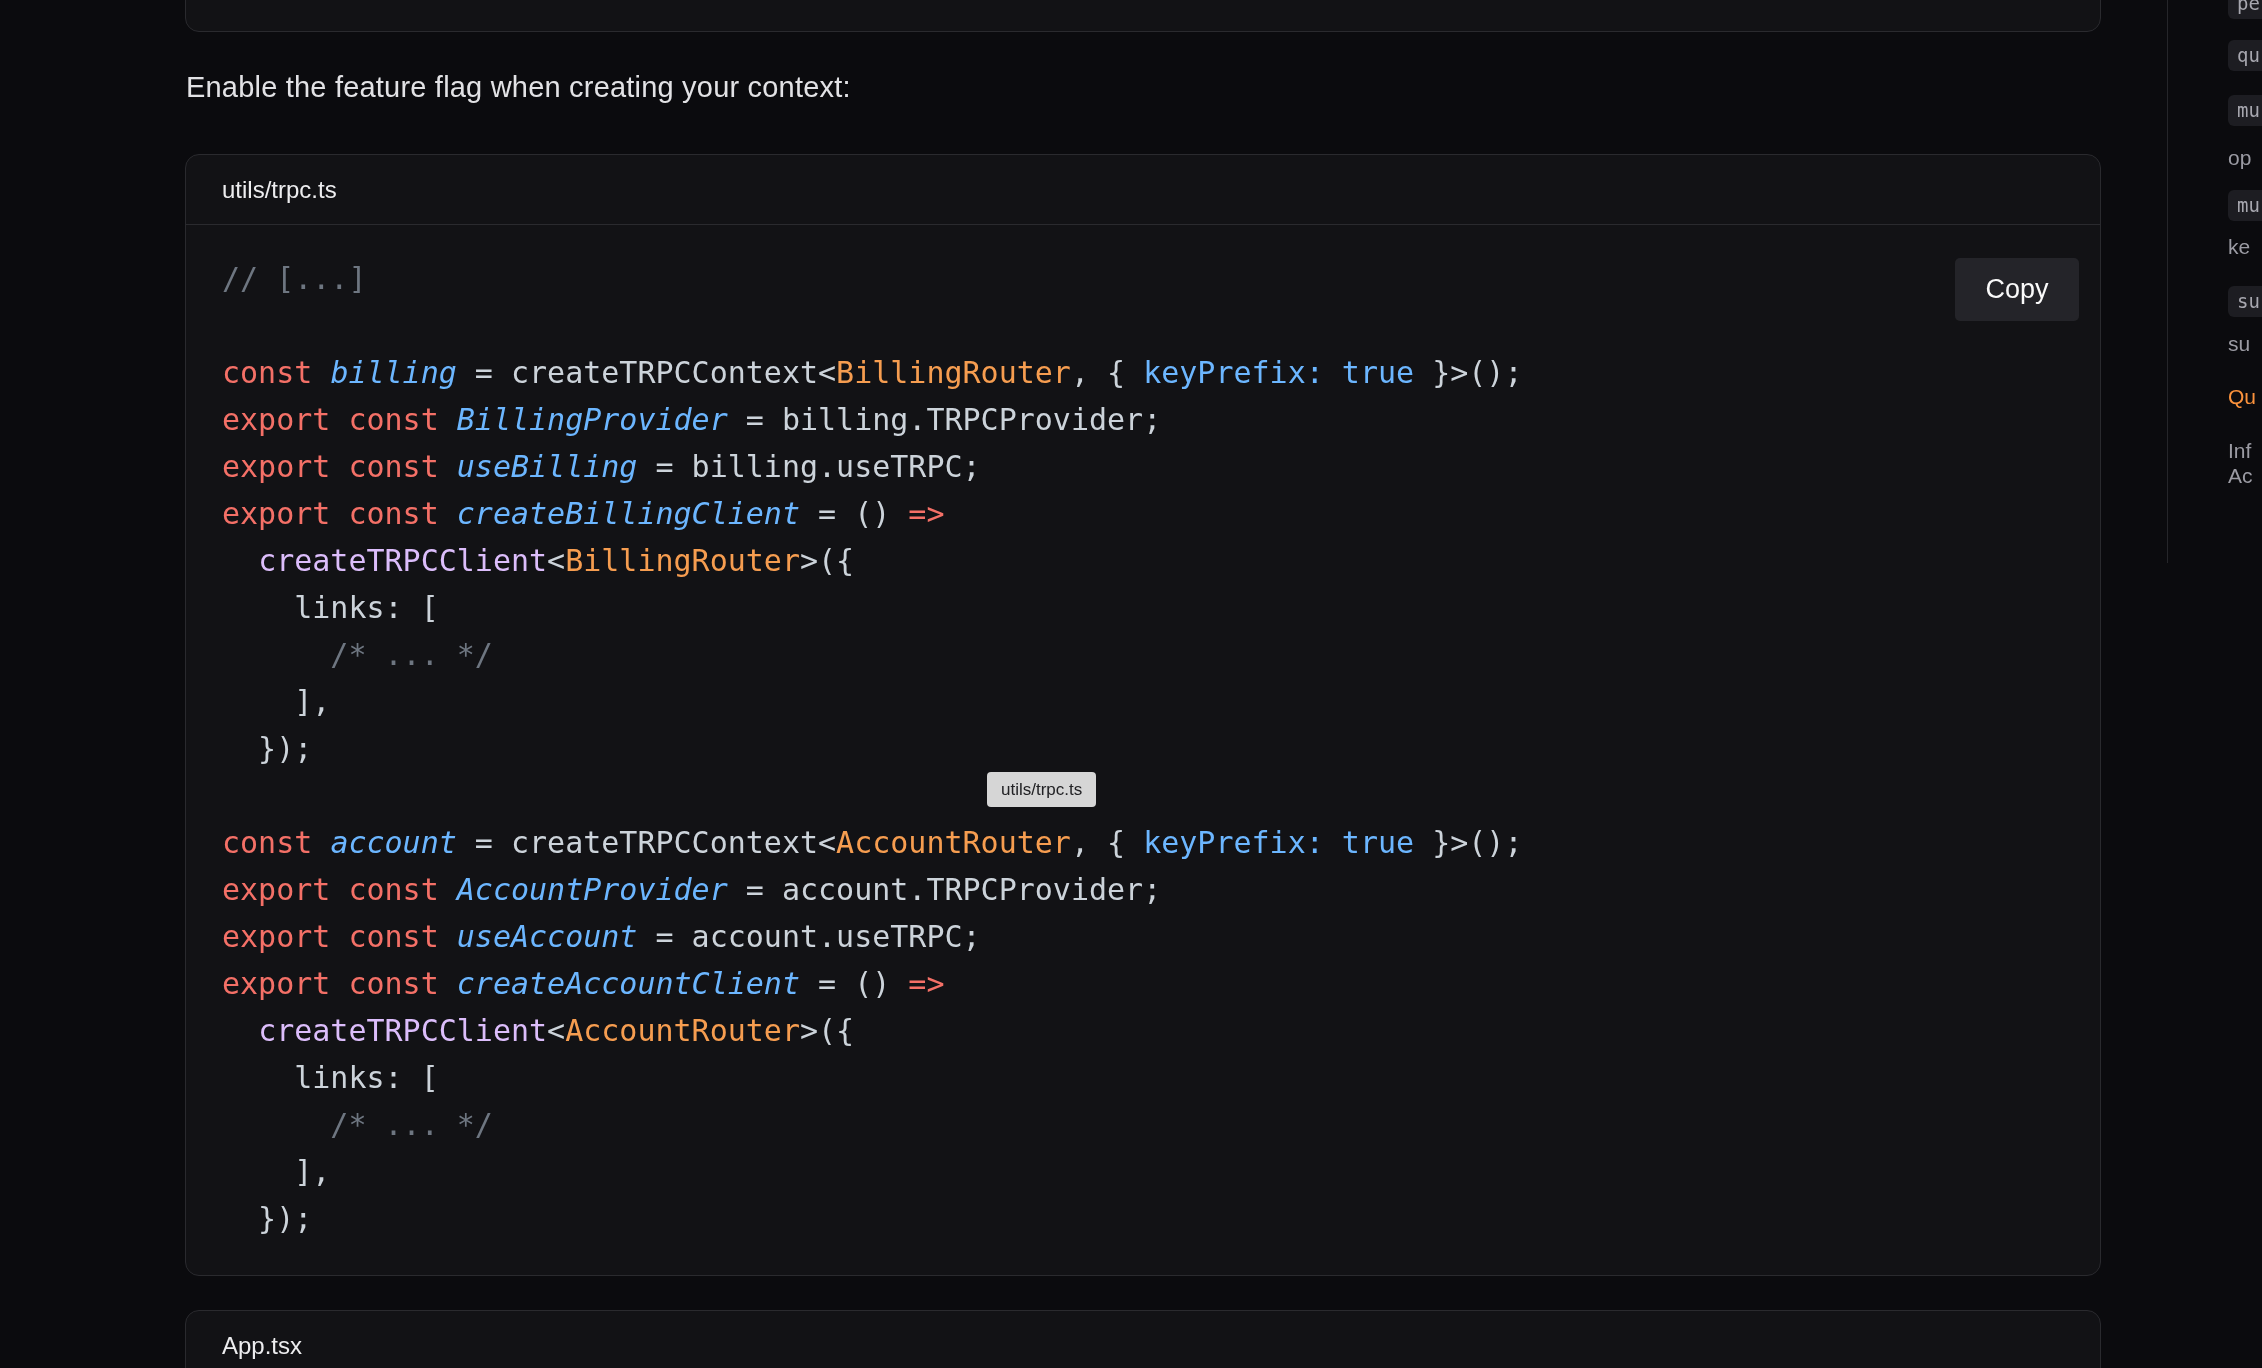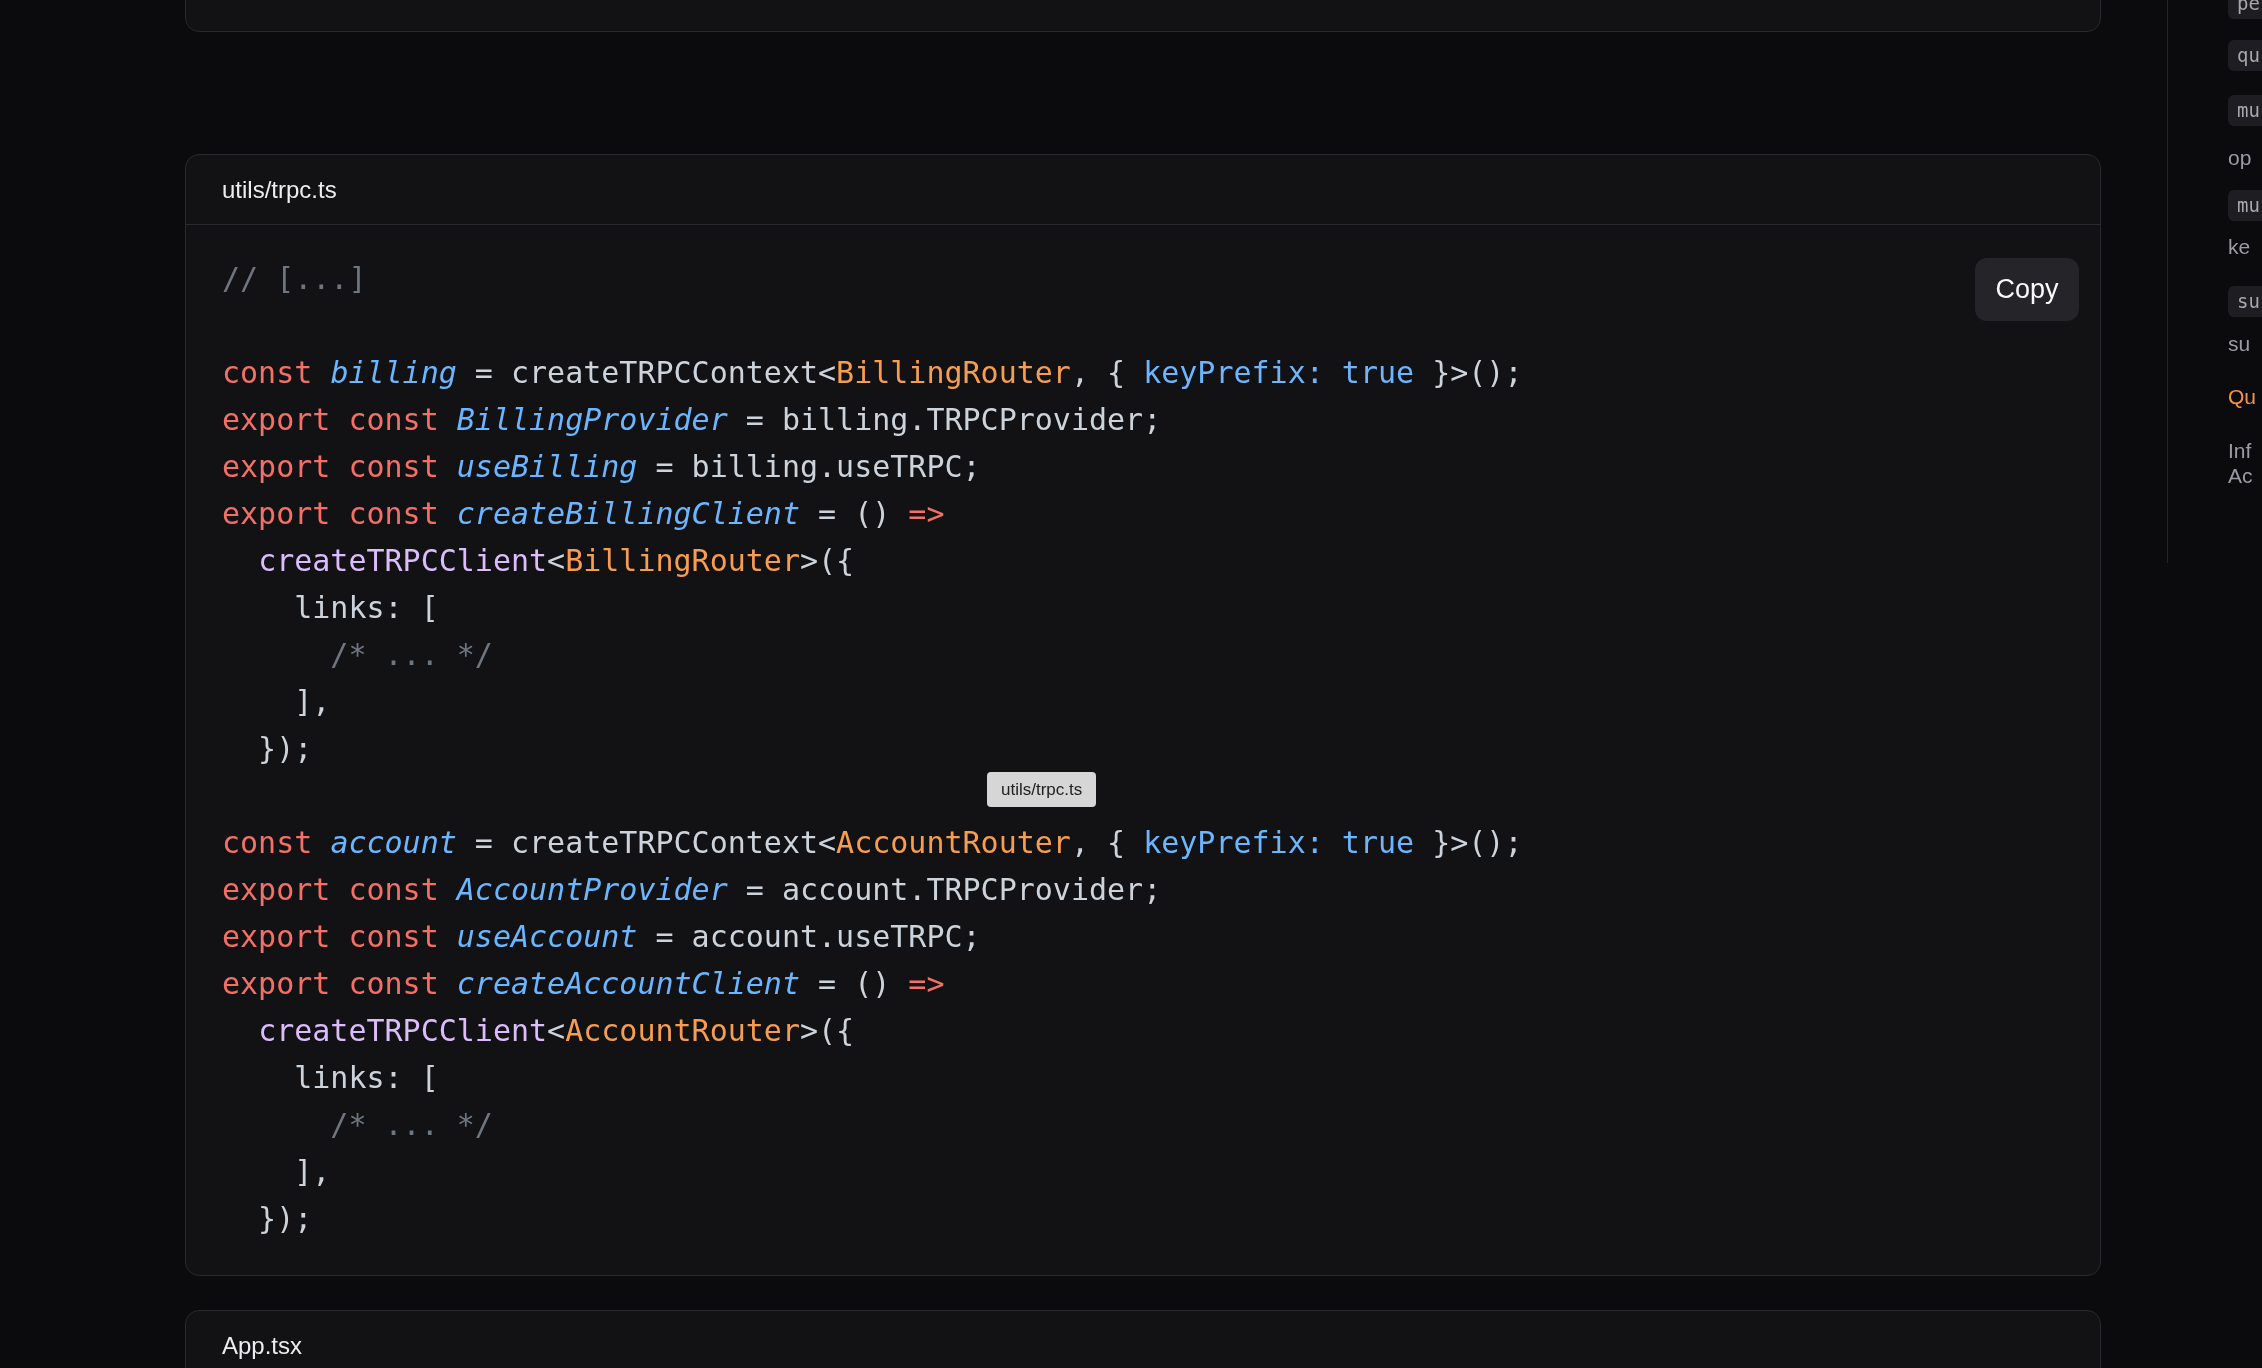--- a/index.html
+++ b/index.html
@@ -53,23 +53,23 @@
   .tok-kw      { color: var(--tok-kw); }
   .tok-var     { color: var(--tok-var); font-style: italic; }
   .tok-fn      { color: var(--tok-fn); }
   .tok-type    { color: var(--tok-type); }
   .tok-prop    { color: var(--tok-prop); }
   .tok-bool    { color: var(--tok-bool); }
   .tok-comment { color: var(--tok-comment); }
 
   .copy-button {
     position: absolute; top: 33px; right: 21px;
-    width: 104px; height: 63px;
+    width: 124px; height: 63px;
     background: #242429;
-    border: none; border-radius: 12px;
+    border: none; border-radius: 5px;
     color: #fafafa; font-size: 27px;
     font-family: "Liberation Sans", sans-serif;
     cursor: pointer;
   }
 
   .tooltip {
     position: absolute; left: 987px; top: 772px;
     background: #d6d6d6; color: #222225;
     font-size: 17px; line-height: 17px;
     padding: 9px 14px; border-radius: 4px;
@@ -97,20 +97,21 @@
   }
   .toc-active { color: var(--toc-active, #fb923c); }
 </style>
 </head>
 <body>
 
 <div class="page">
 
   <div class="prev-code-block"></div>
 
+  <p class="paragraph">Enable the feature flag when creating your context:</p>
 
   <section class="code-card">
     <header class="code-card-header">
       <span>utils/trpc.ts</span>
     </header>
     <div class="code-area">
       <button class="copy-button">Copy</button>
       <pre class="code-content"><div class="code-line"><span class="tok-comment">// [...]</span></div><div class="code-line">&nbsp;</div><div class="code-line"><span class="tok-kw">const </span><span class="tok-var">billing</span><span class="tok-plain"> = createTRPCContext&lt;</span><span class="tok-type">BillingRouter</span><span class="tok-plain">, { </span><span class="tok-prop">keyPrefix:</span><span class="tok-plain"> </span><span class="tok-bool">true</span><span class="tok-plain"> }&gt;();</span></div><div class="code-line"><span class="tok-kw">export const </span><span class="tok-var">BillingProvider</span><span class="tok-plain"> = billing.TRPCProvider;</span></div><div class="code-line"><span class="tok-kw">export const </span><span class="tok-var">useBilling</span><span class="tok-plain"> = billing.useTRPC;</span></div><div class="code-line"><span class="tok-kw">export const </span><span class="tok-var">createBillingClient</span><span class="tok-plain"> = () </span><span class="tok-kw">=&gt;</span></div><div class="code-line"><span class="tok-plain">  </span><span class="tok-fn">createTRPCClient</span><span class="tok-plain">&lt;</span><span class="tok-type">BillingRouter</span><span class="tok-plain">&gt;({</span></div><div class="code-line"><span class="tok-plain">    links: [</span></div><div class="code-line"><span class="tok-comment">      /* ... */</span></div><div class="code-line"><span class="tok-plain">    ],</span></div><div class="code-line"><span class="tok-plain">  });</span></div><div class="code-line">&nbsp;</div><div class="code-line"><span class="tok-kw">const </span><span class="tok-var">account</span><span class="tok-plain"> = createTRPCContext&lt;</span><span class="tok-type">AccountRouter</span><span class="tok-plain">, { </span><span class="tok-prop">keyPrefix:</span><span class="tok-plain"> </span><span class="tok-bool">true</span><span class="tok-plain"> }&gt;();</span></div><div class="code-line"><span class="tok-kw">export const </span><span class="tok-var">AccountProvider</span><span class="tok-plain"> = account.TRPCProvider;</span></div><div class="code-line"><span class="tok-kw">export const </span><span class="tok-var">useAccount</span><span class="tok-plain"> = account.useTRPC;</span></div><div class="code-line"><span class="tok-kw">export const </span><span class="tok-var">createAccountClient</span><span class="tok-plain"> = () </span><span class="tok-kw">=&gt;</span></div><div class="code-line"><span class="tok-plain">  </span><span class="tok-fn">createTRPCClient</span><span class="tok-plain">&lt;</span><span class="tok-type">AccountRouter</span><span class="tok-plain">&gt;({</span></div><div class="code-line"><span class="tok-plain">    links: [</span></div><div class="code-line"><span class="tok-comment">      /* ... */</span></div><div class="code-line"><span class="tok-plain">    ],</span></div><div class="code-line"><span class="tok-plain">  });</span></div></pre>
     </div>
   </section>

